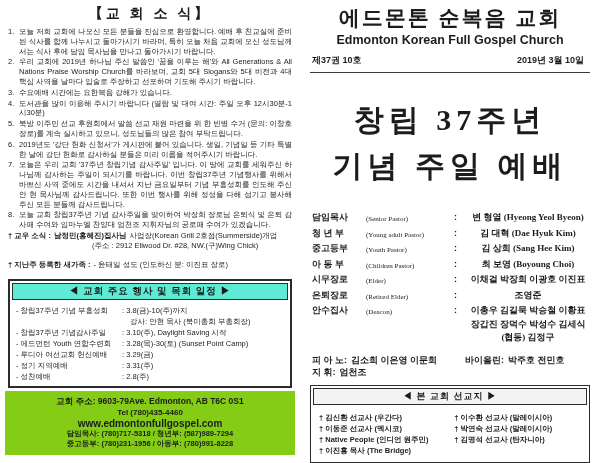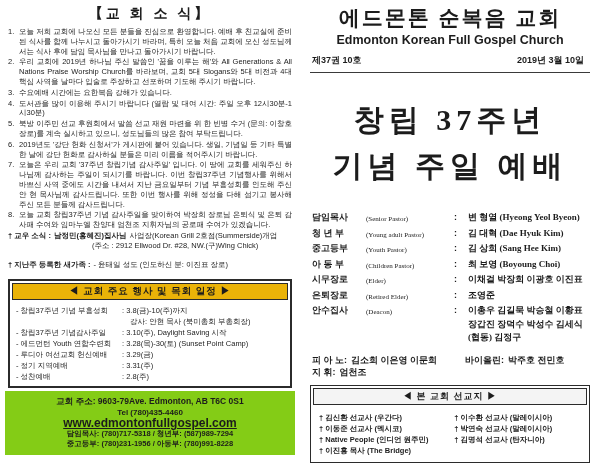--- a/index.html
+++ b/index.html
@@ -17,45 +17,45 @@
   .ann-num{width:11px;flex:none;font-size:7.5px;line-height:9.8px;}
   .ann-txt{flex:1;font-size:7.5px;line-height:9.8px;text-align:justify;}
   .news-block{margin-top:1px;font-size:7.5px;line-height:10px;}
   .news-line{display:flex;}
   .news-prefix{font-weight:bold;flex:none;margin-right:3px;}
   .news-bold{font-weight:bold;flex:none;margin-right:3px;}
   .news-sub{padding-left:84px;}
   .newfam{margin-top:9px;font-size:7.5px;display:flex;}
   .sched{border:2px solid #2b2b2b;margin-top:9px;}
   .sched-head{border:1px solid #2b2b2b;margin:2px;text-align:center;font-weight:bold;
-    font-size:9.5px;letter-spacing:1px;padding:1px 0;background:#eab308;}
+    font-size:9.5px;letter-spacing:1px;padding:1px 0;background:#5eead4;}
   .sched-body{padding:3px 5px 4px 6px;}
   .sched-row{display:flex;font-size:7.5px;line-height:11px;}
   .sched-label{width:106px;flex:none;}
   .sched-value{flex:1;}
   .sched-sub{margin-left:114px;font-size:7.5px;line-height:11px;}
   .l-footer{background:#84cc16;margin:3px -3px 0 -3px;padding:4px 2px 5px 2px;text-align:center;}
   .f-addr{font-size:8.5px;font-weight:bold;line-height:12px;}
   .f-tel{font-size:8px;font-weight:bold;line-height:11px;}
-  .f-web{font-size:12px;font-weight:bold;line-height:11px;text-decoration:underline;}
+  .f-web{font-size:10px;font-weight:bold;line-height:11px;}
   .f-ph{font-size:7.5px;font-weight:bold;line-height:10.5px;}
 
   
   .r-name{font-size:21px;font-weight:bold;text-align:center;letter-spacing:2px;line-height:26px;}
   .r-en{font-size:12.5px;font-weight:bold;text-align:center;margin-top:2px;}
   .r-meta{display:flex;justify-content:space-between;font-size:9px;font-weight:bold;margin:7px 6px 0 2px;}
   .r-rule{border-top:1.5px solid #3a3a3a;margin-top:5px;}
   .r-title{font-family:"Liberation Serif",serif;font-size:30px;font-weight:bold;text-align:center;
     letter-spacing:5px;margin-top:24px;line-height:46px;}
   .staff{margin-top:22px;padding:0 2px;}
   .st-row{display:flex;font-size:9px;line-height:13.5px;}
   .st-label{width:54px;flex:none;font-weight:bold;}
   .st-en{width:88px;flex:none;font-size:7px;font-family:"Liberation Serif",serif;padding-top:2px;}
   .st-colon{width:14px;flex:none;font-weight:bold;}
-  .st-val{flex:1;font-weight:bold;font-family:"Liberation Serif",serif;}
+  .st-val{flex:1;font-weight:bold;font-family:"Liberation Serif",serif;text-align:center;}
   .music{margin-top:9px;padding:0 2px;font-size:9px;font-weight:bold;line-height:12px;}
   .music-row{display:flex;}
   .music-gap{width:28px;flex:none;}
   .music .lbl{margin-right:4px;}
   .miss{border:1.5px solid #2b2b2b;margin-top:7px;}
   .miss-head{border:1px solid #2b2b2b;margin:2px;text-align:center;font-weight:bold;
     font-size:9px;letter-spacing:1px;padding:1px 0;background:#f4f4f4;}
   .miss-body{display:grid;grid-template-columns:1.02fr 1fr;padding:5px 4px 6px 8px;
     font-size:7.5px;font-weight:bold;line-height:11px;column-gap:2px;}
 </style>

